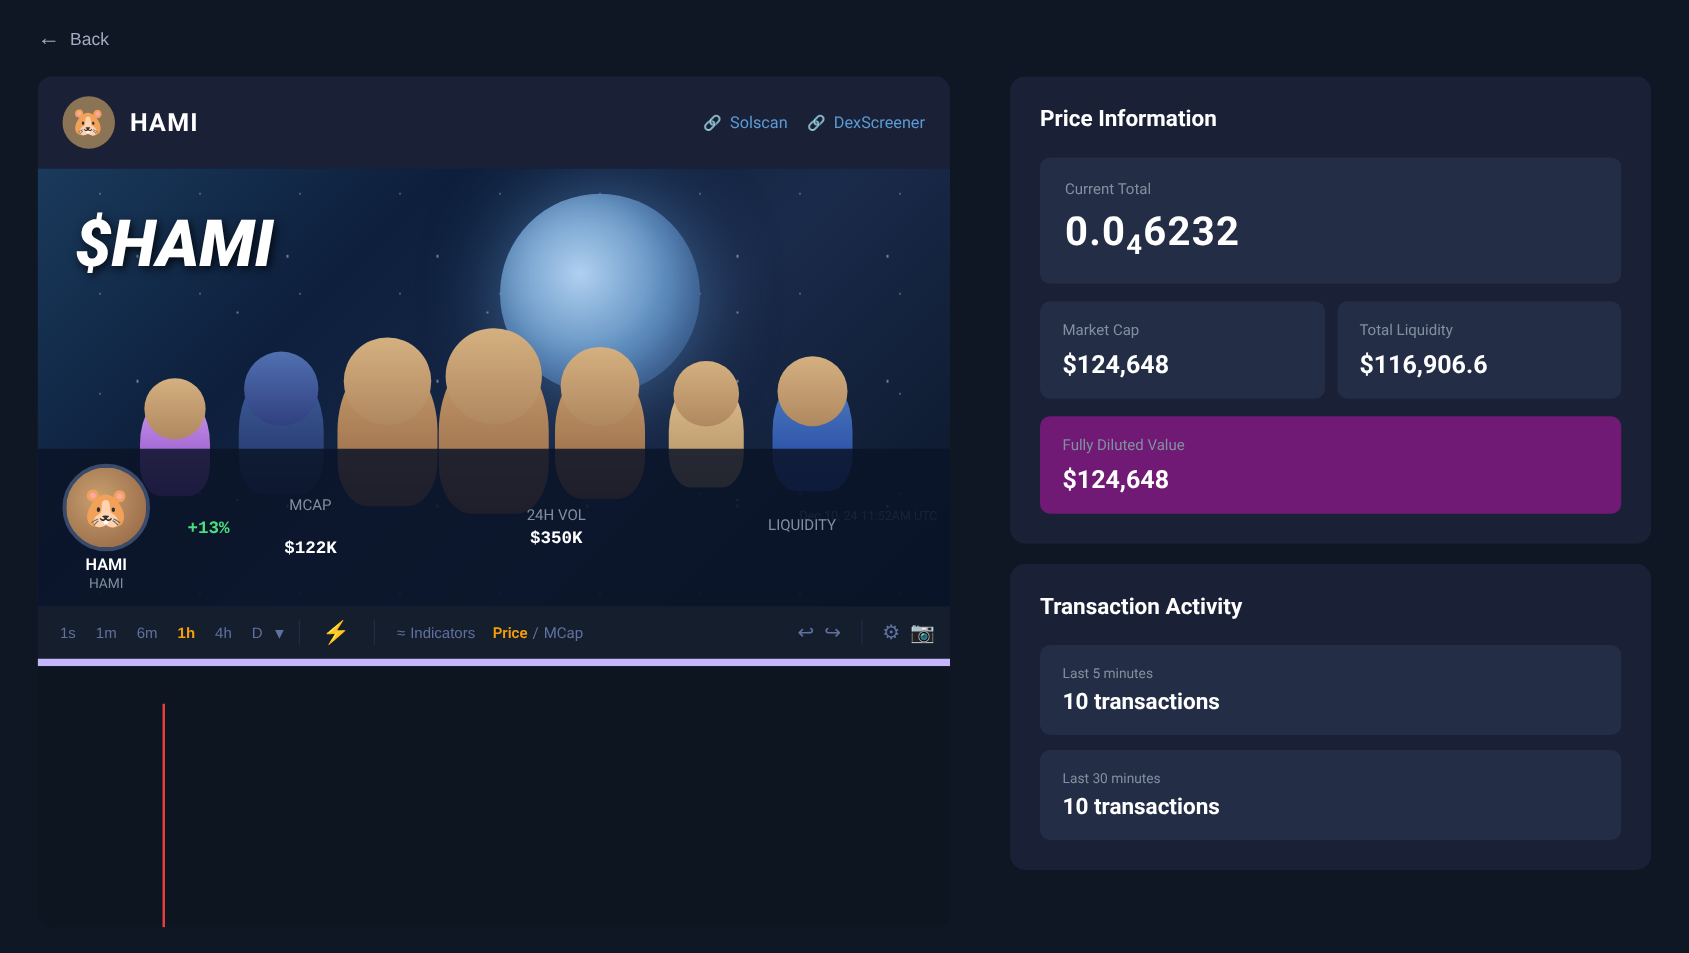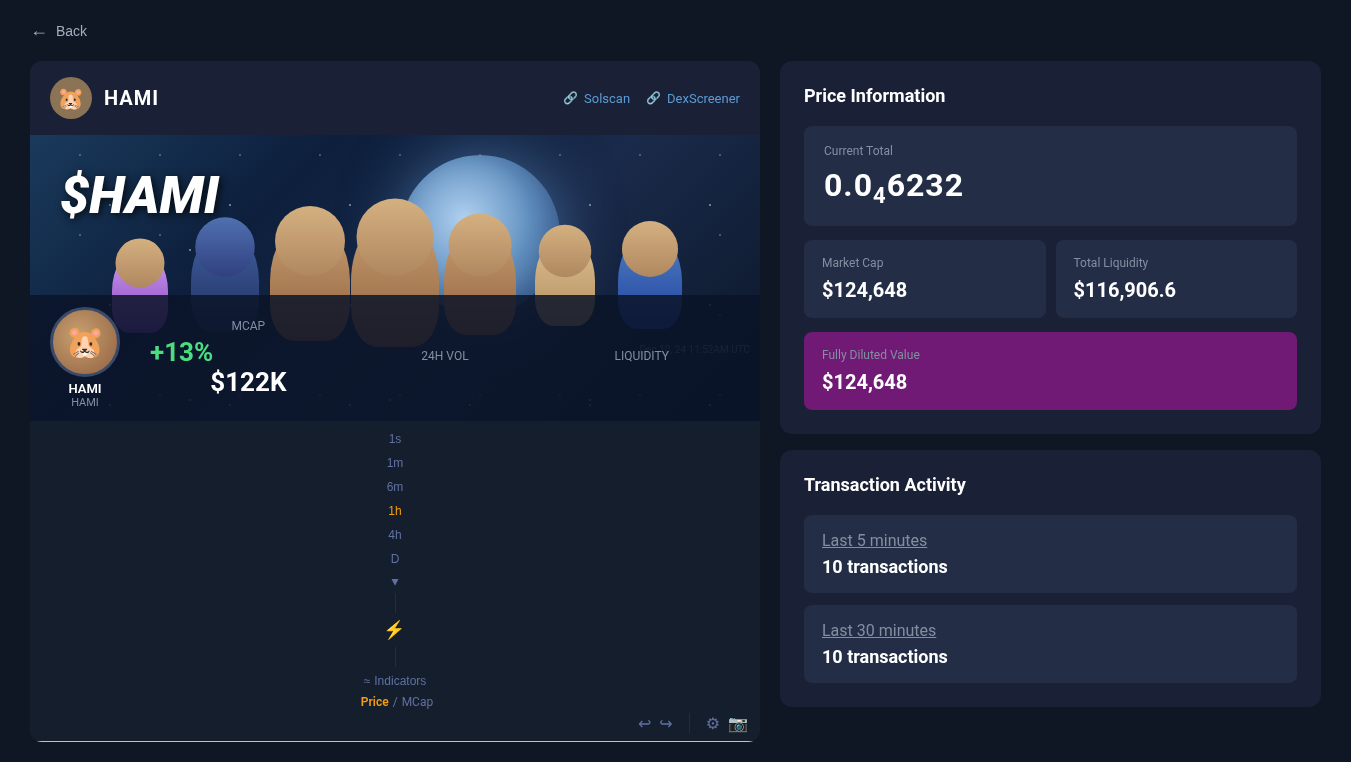--- a/index.html
+++ b/index.html
@@ -238,22 +238,23 @@
       text-align: center;
     }
 
     .stat-label {
       font-size: 12px;
       color: #8090a0;
       margin-bottom: 4px;
     }
 
     .stat-value {
-      font-size: 26px;
+      font-size: 14px;
       font-weight: 700;
+      font-family: Liberation Mono, monospace;
     }
 
     .stat-value.positive {
       color: #4ade80;
     }
 
     .stat-mcap-row {
       display: flex;
       align-items: baseline;
       gap: 6px;
@@ -274,34 +275,33 @@
       display: flex;
       flex-direction: column;
     }
 
     .chart-toolbar {
       display: flex;
       align-items: center;
       padding: 8px 12px;
       background: #151e2d;
       gap: 4px;
-      border-bottom: 1px solid #c4b5fd;
-      flex-direction: column;
+      border-bottom: 6px solid #c4b5fd;
     }
 
     .time-btn {
       background: none;
       border: none;
       color: #6070a0;
       font-size: 12px;
       padding: 3px 6px;
       cursor: pointer;
       border-radius: 4px;
     }
-    .time-btn.active { color: #f59e0b; font-weight: 400; }
+    .time-btn.active { color: #f59e0b; font-weight: 700; }
 
     .time-dropdown {
       background: none;
       border: none;
       color: #6070a0;
       cursor: pointer;
       font-size: 14px;
     }
 
     .toolbar-sep {
@@ -382,20 +382,21 @@
       background: #e53e3e;
     }
 
     
     .right-panel {
       flex: 1;
       display: flex;
       flex-direction: column;
       gap: 16px;
       overflow-y: auto;
+      margin-left: 28px;
     }
 
     .price-info-section {
       background: #1a2035;
       border-radius: 12px;
       padding: 24px;
     }
 
     .section-title {
       font-size: 18px;
@@ -466,24 +467,23 @@
     .tx-card {
       background: #232d45;
       border-radius: 8px;
       padding: 16px 18px;
       margin-bottom: 12px;
     }
 
     .tx-card:last-child { margin-bottom: 0; }
 
     .tx-label {
-      font-size: 16px;
+      font-size: 11px;
       color: #8090a0;
       margin-bottom: 6px;
-      text-decoration: underline;
     }
 
     .tx-value {
       font-size: 18px;
       font-weight: 700;
     }
 
     
     .right-panel::-webkit-scrollbar { width: 4px; }
     .right-panel::-webkit-scrollbar-track { background: transparent; }
@@ -549,20 +549,21 @@
           <div class="stat-block">
             <div class="stat-label">MCAP</div>
             <div class="stat-mcap-row">
               <span class="stat-value positive">+13%</span>
             </div>
             <div class="stat-value">$122K</div>
           </div>
 
           <div class="stat-block">
             <div class="stat-label">24H VOL</div>
+            <div class="stat-value">$350K</div>
           </div>
 
           <div class="stat-block">
             <div class="stat-label">LIQUIDITY</div>
           </div>
 
         </div>
       </div>
 
       <div class="chart-container">

